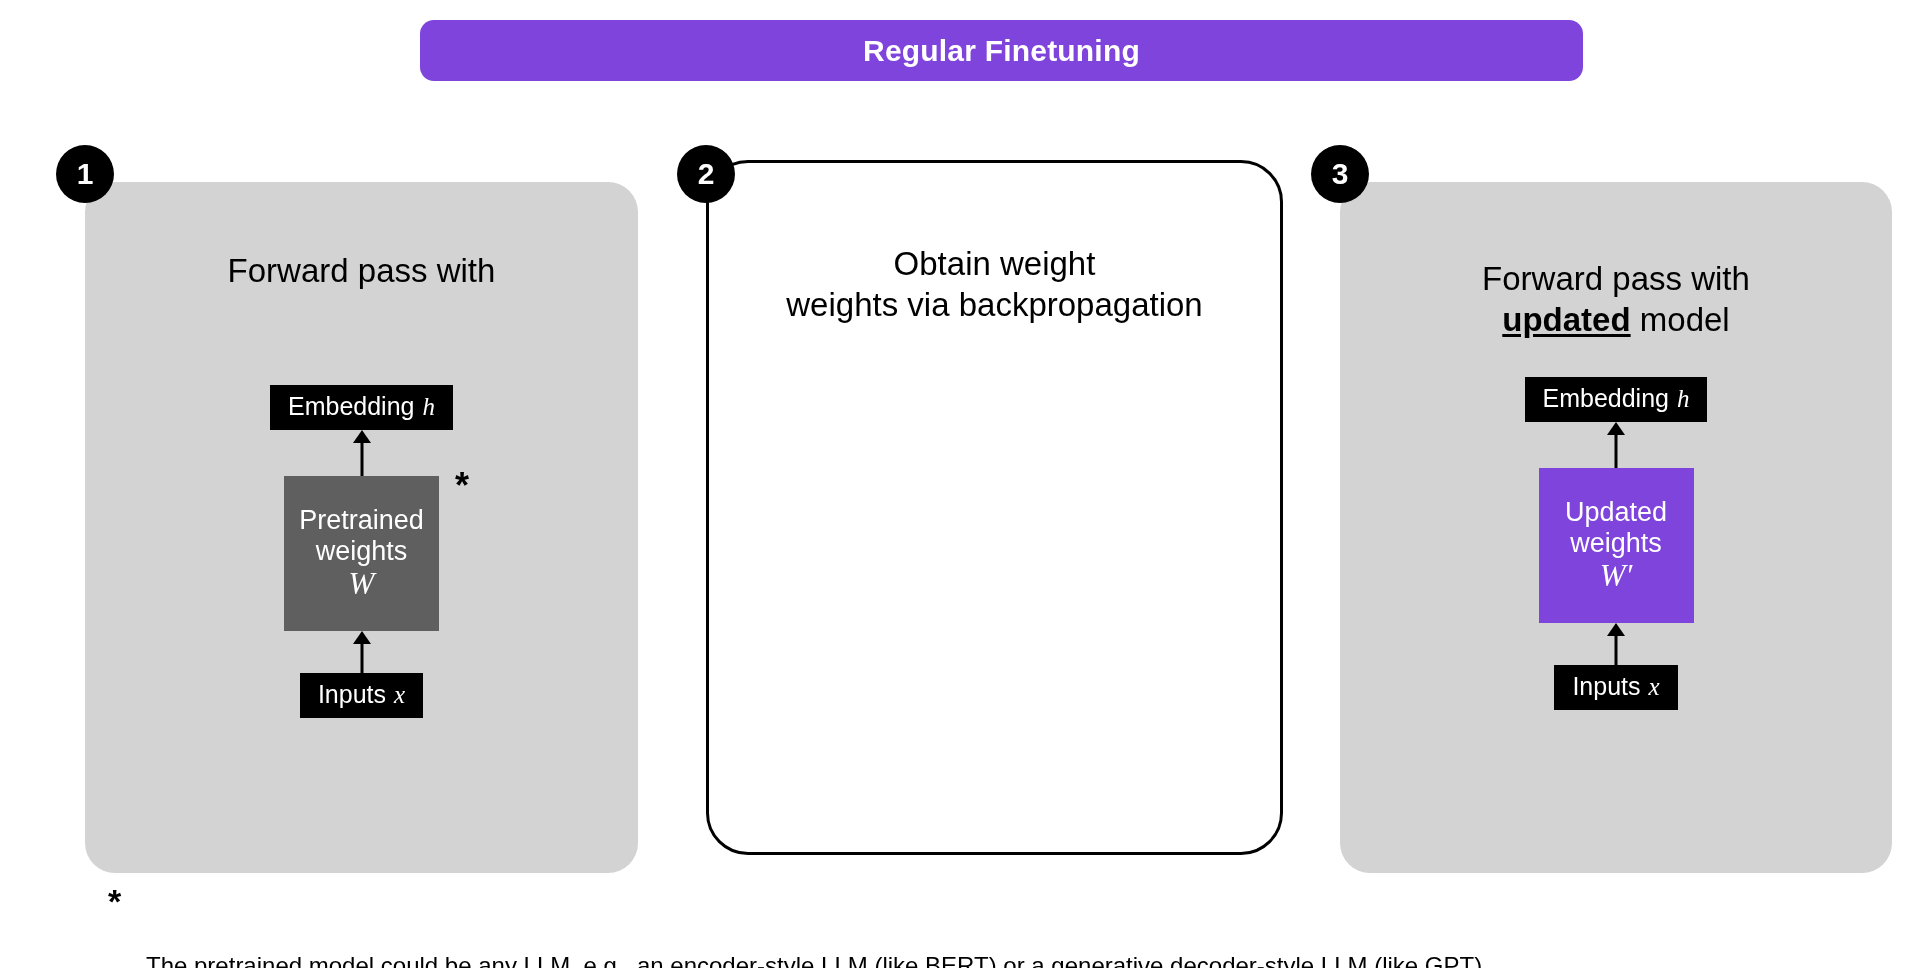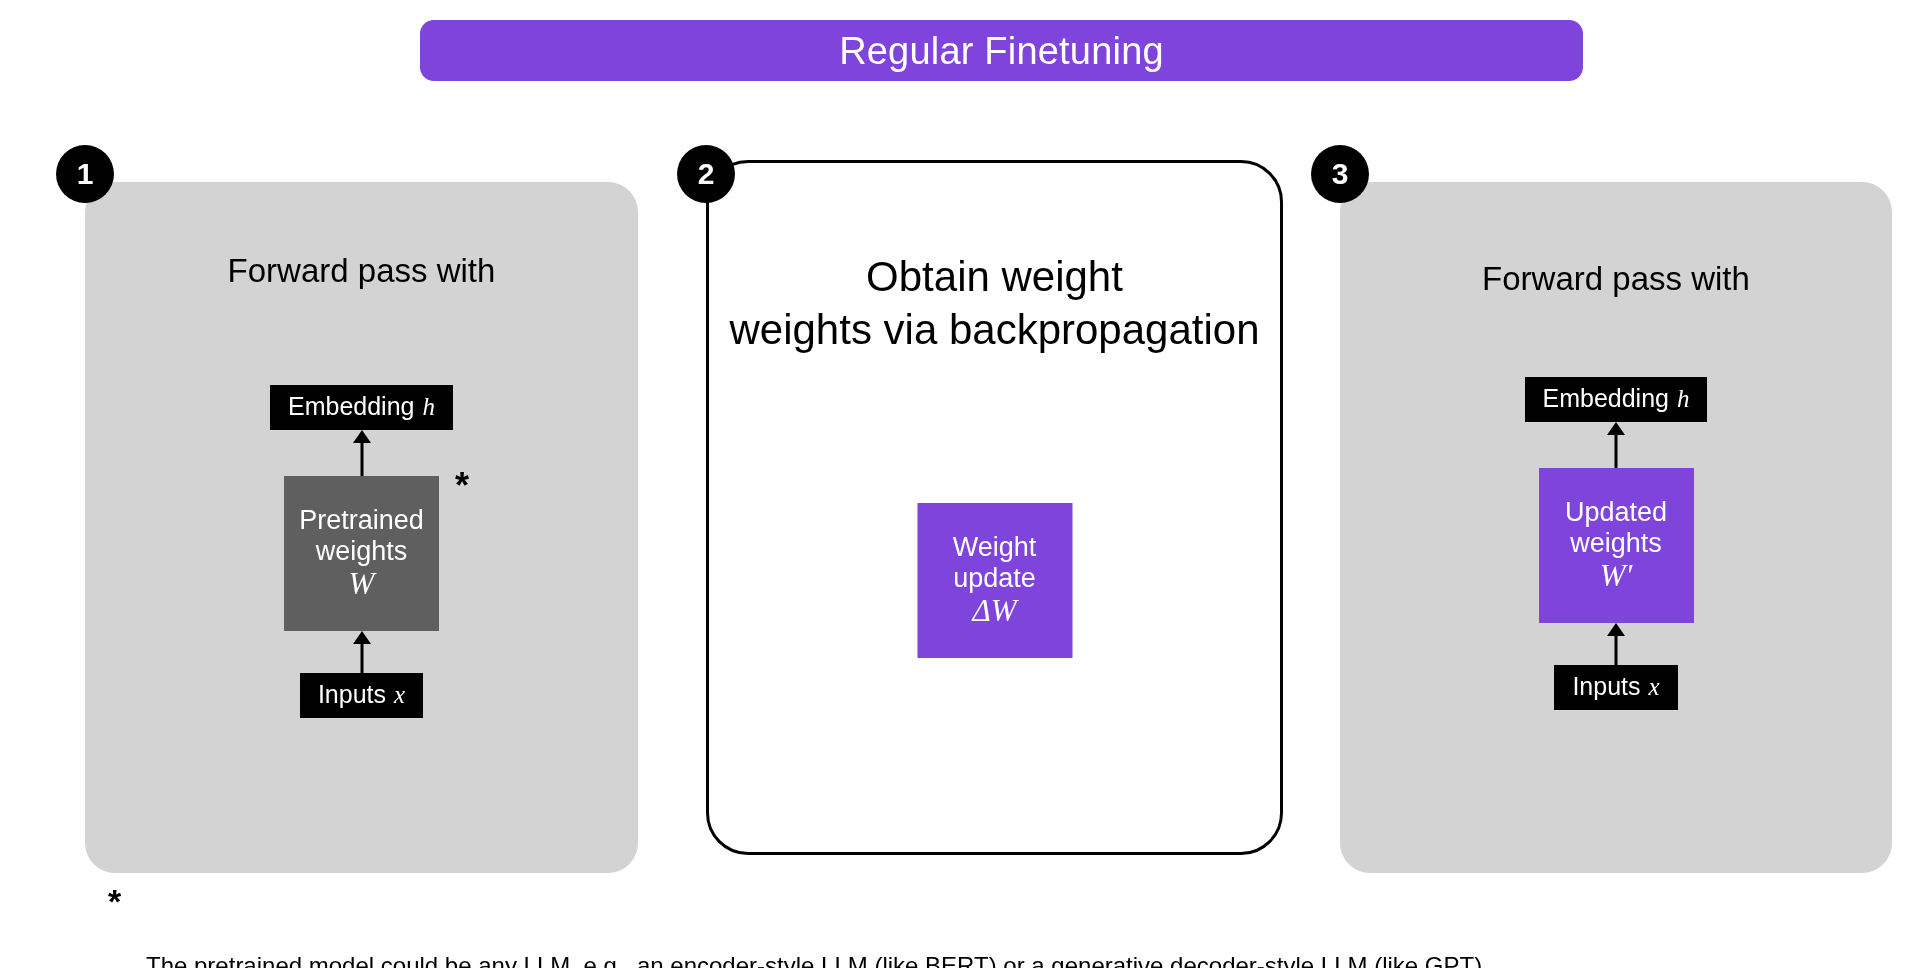--- a/index.html
+++ b/index.html
@@ -26,22 +26,22 @@
     width: 1163px;
     height: 61px;
     background: #7E44DB;
     border-radius: 14px;
     display: flex;
     align-items: center;
     justify-content: center;
   }
   .title-banner .title-text {
     color: #ffffff;
-    font-size: 38px;
-    font-weight: 400;
+    font-size: 30px;
+    font-weight: 700;
     letter-spacing: 0.2px;
     line-height: 1;
   }
 
   
   .panel {
     position: absolute;
     box-sizing: border-box;
   }
   .panel-gray {
@@ -84,21 +84,21 @@
     position: absolute;
     width: 100%;
     left: 0;
     text-align: center;
     font-size: 33px;
     line-height: 1.25;
     color: #000000;
     pointer-events: none;
   }
   #heading-1 { top: 68px; }
-  #heading-2 { top: 88px; font-size: 42px; }
+  #heading-2 { top: 80px; font-size: 33px; }
   #heading-3 { top: 76px; }
   .panel-heading .emph {
     font-weight: 700;
     text-decoration: underline;
     text-underline-offset: 3px;
   }
 
   
   .flow-stack {
     position: absolute;
@@ -251,32 +251,28 @@
 
 <span class="asterisk-marker" id="asterisk-weights">*</span>
 
 <div class="panel panel-outline" id="panel-2">
 
   <div class="panel-heading" id="heading-2">
     <div>Obtain weight</div>
     <div>weights via backpropagation</div>
   </div>
 
-  <div class="weight-box purple" id="weight-update-box">
-    <span>Weight</span>
-    <span>update</span>
-    <span class="math">ΔW</span>
-  </div>
 
 </div>
 
 <div class="panel panel-gray" id="panel-3">
 
   <div class="panel-heading" id="heading-3">
     <div>Forward pass with</div>
+    <div><span class="emph">updated</span><span> model</span></div>
   </div>
 
   <div class="flow-stack" id="stack-3">
 
     <div class="label-box">
       <span>Embedding</span><span class="math" style="margin-left: 8px;">h</span>
     </div>
 
     <div class="arrow-up arrow-46">
       <span class="head"></span>

